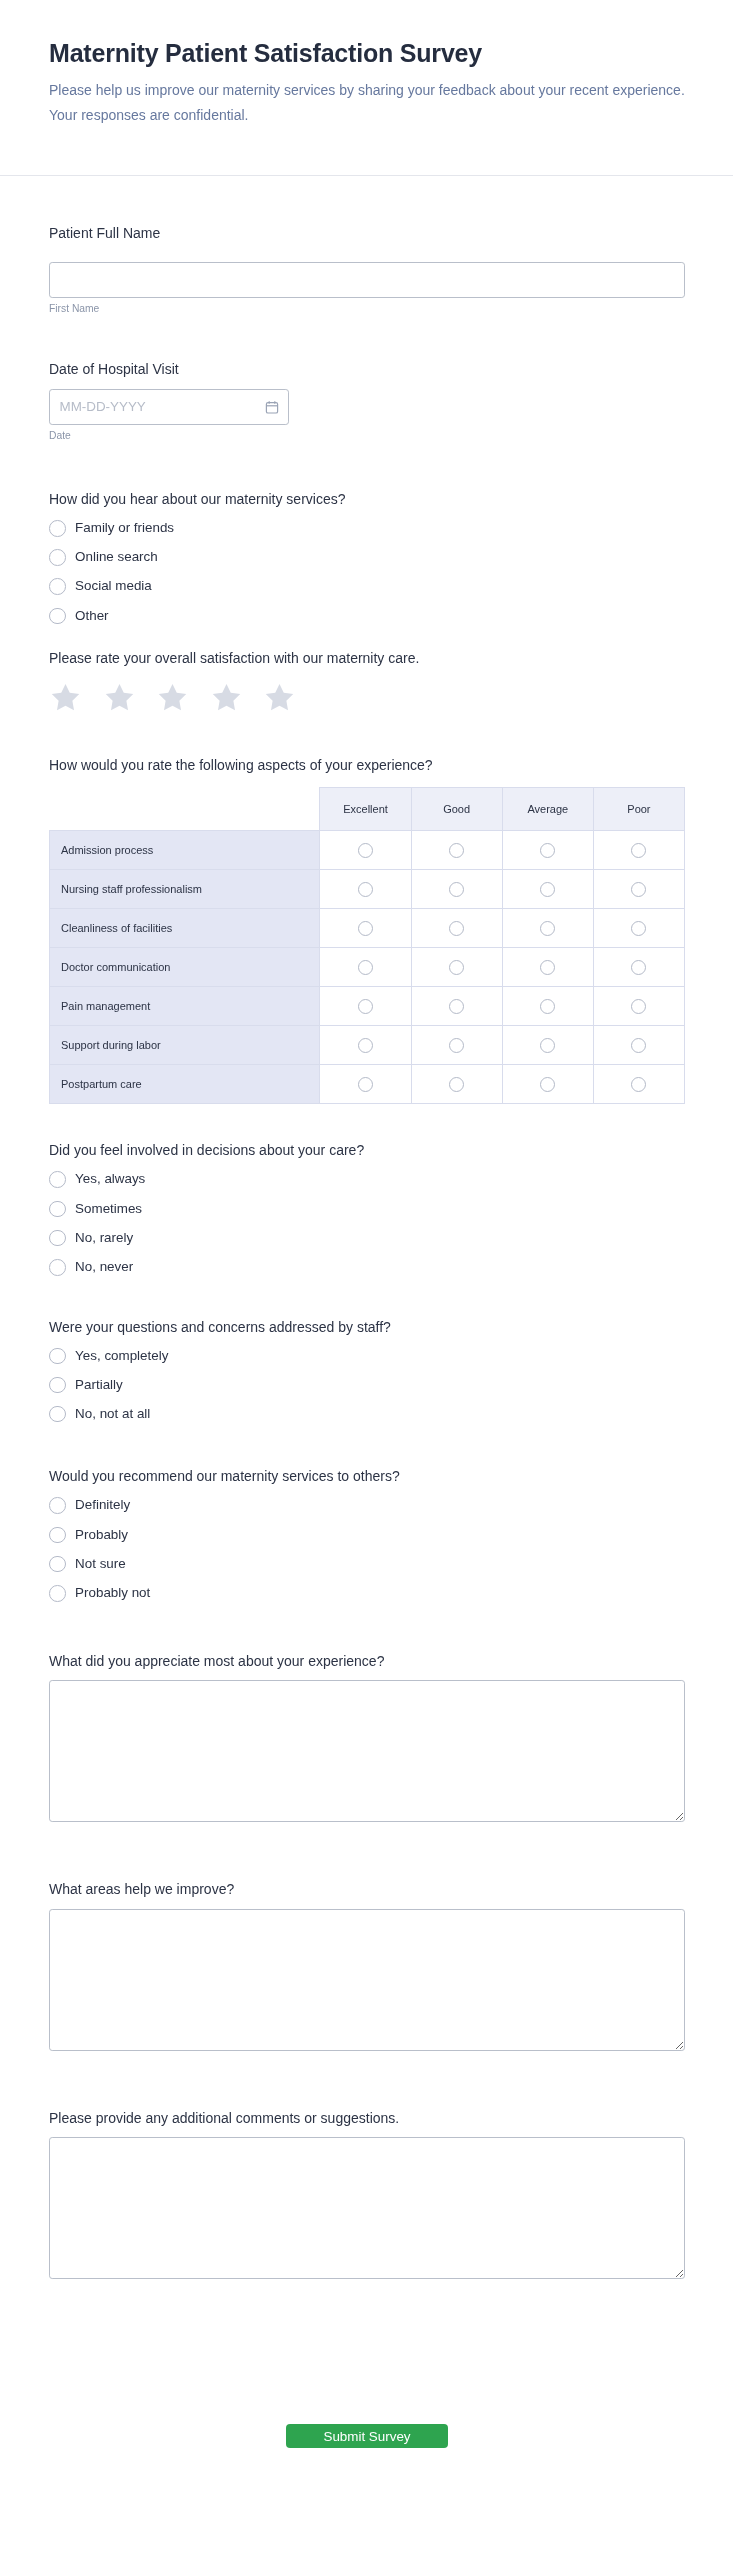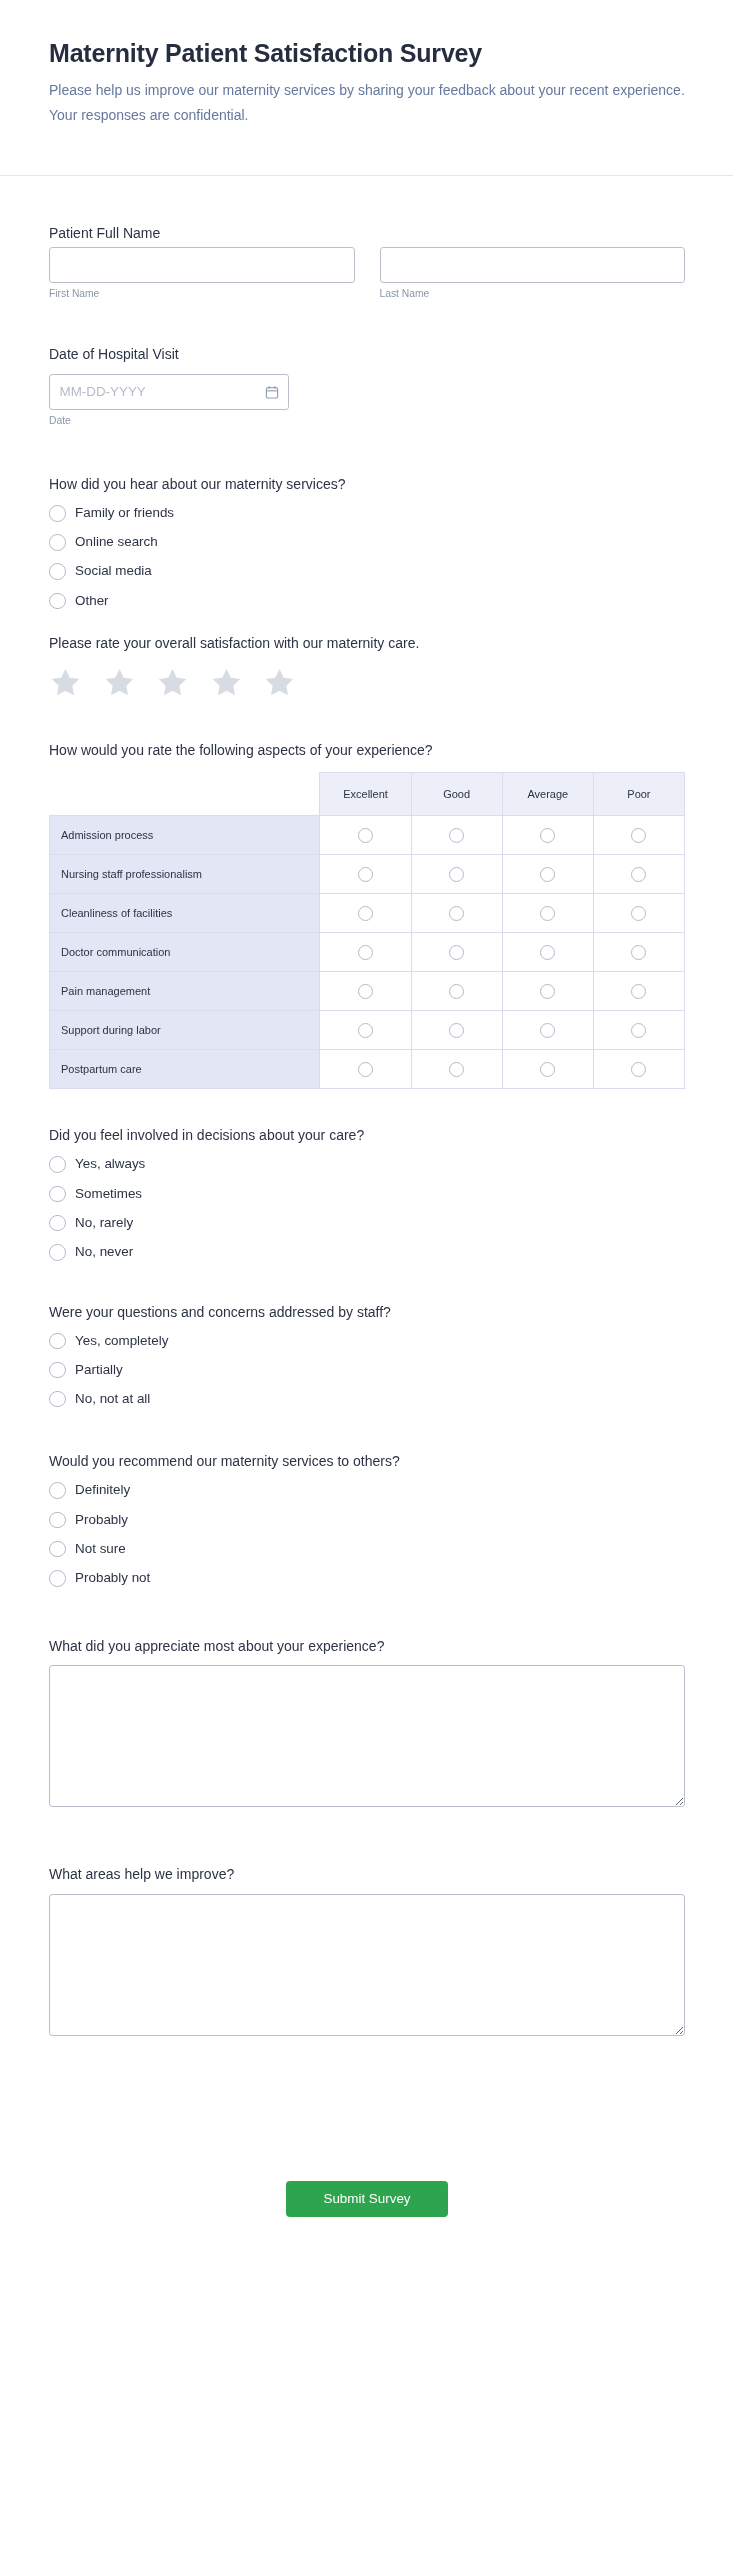--- a/index.html
+++ b/index.html
@@ -29,21 +29,21 @@
   .form-body { padding: 0 49px; }
   .q-label {
     font-size: 14px;
     font-weight: 500;
     color: #2c3345;
     line-height: 20px;
   }
 
   
   #q-name { margin-top: 47px; }
-  .name-row { display: flex; gap: 25px; margin-top: 4px; width: 636px; }
+  .name-row { display: flex; gap: 25px; margin-top: 19px; width: 636px; }
   .name-field { flex: 1; }
   input.text-input {
     width: 100%;
     height: 36px;
     border: 0.8px solid #b9bfca;
     border-radius: 3.2px;
     padding: 0 9.5px;
     font-size: 13.4px;
     font-family: inherit;
     color: #2c3345;
@@ -137,21 +137,21 @@
   }
 
   
   .submit-row {
     margin-top: 145px;
     padding-bottom: 84px;
     display: flex;
     justify-content: center;
   }
   .submit-btn {
-    height: 36px;
+    height: 24px;
     padding: 0 37px;
     background: #2ea44f;
     color: #ffffff;
     border: none;
     border-radius: 4px;
     font-size: 13.4px;
     font-weight: 500;
     font-family: inherit;
     cursor: pointer;
   }
@@ -166,24 +166,20 @@
 <div class="divider"></div>
 
 <div class="form-body">
 
   <div class="question" id="q-name">
     <div class="q-label">Patient Full Name</div>
     <div class="name-row">
       <div class="name-field">
         <input type="text" class="text-input" style="">
         <div class="sublabel">First Name</div>
-      </div>
-      <div class="name-field">
-        <input type="text" class="text-input" style="">
-        <div class="sublabel">Last Name</div>
       </div>
     </div>
   </div>
 
   <div class="question" id="q-date">
     <div class="q-label">Date of Hospital Visit</div>
     <div class="date-wrap">
       <input type="text" class="text-input" placeholder="MM-DD-YYYY" style="">
       <span class="cal-icon">
         <svg width="16" height="16" viewBox="0 0 20 20" fill="none" stroke="#9aa3b5" stroke-width="1.5">
@@ -388,19 +384,23 @@
   <div class="question" id="q-appreciate">
     <div class="q-label">What did you appreciate most about your experience?</div>
     <textarea class="long-text" style=""></textarea>
   </div>
 
   <div class="question" id="q-improve">
     <div class="q-label">What areas help we improve?</div>
     <textarea class="long-text" style=""></textarea>
   </div>
 
+  <div class="question" id="q-comments">
+    <div class="q-label">Please provide any additional comments or suggestions.</div>
+    <textarea class="long-text" style=""></textarea>
+  </div>
 
   <div class="submit-row">
     <button class="submit-btn">Submit Survey</button>
   </div>
 
 </div>
 
 
 </body></html>

